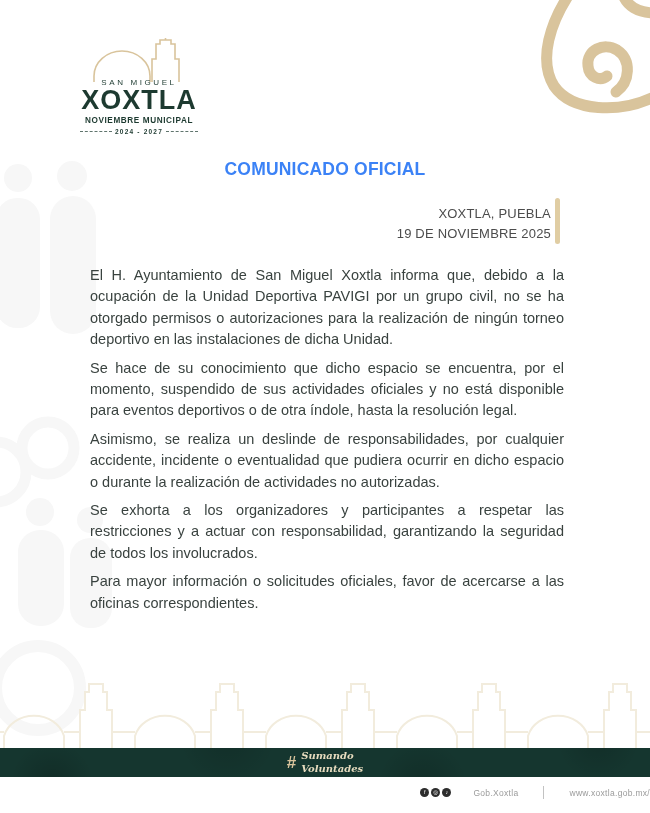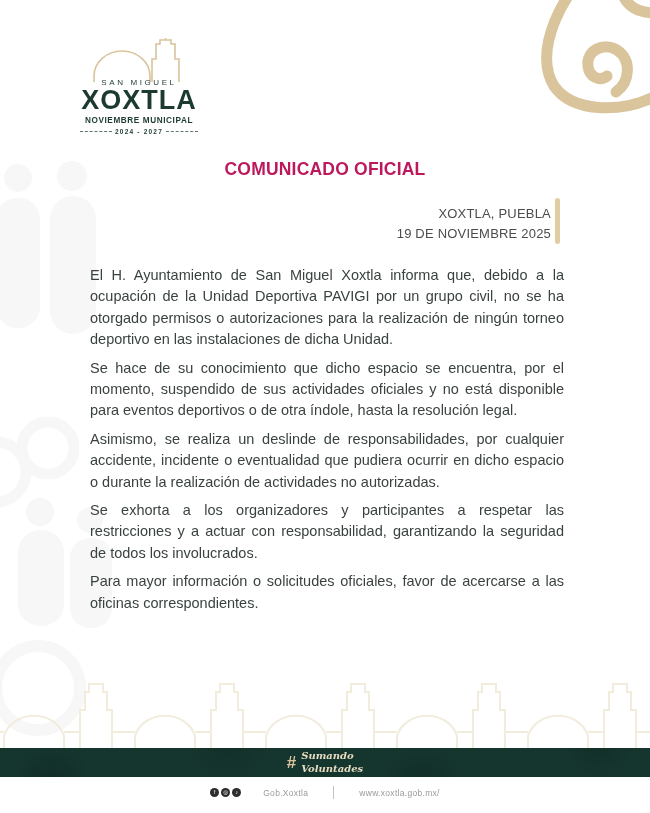--- a/index.html
+++ b/index.html
@@ -20,21 +20,21 @@
   .logo .subtitle   { font-size:8.2px; font-weight:bold; letter-spacing:0.6px; margin-top:1px; }
   .logo .period-row { display:flex; align-items:center; gap:3px; margin-top:3px; }
   .logo .period-dash{ flex:1; border-top:1px dashed #1d3a30; opacity:.7; }
   .logo .years      { font-size:6.5px; font-weight:bold; letter-spacing:1.2px; white-space:nowrap; }
 
   
   .ornament { position:absolute; left:520px; top:0; }
 
   
   .doc-title { position:absolute; top:159px; left:0; width:100%; text-align:center;
-               font-size:17.5px; font-weight:800; color:#be185d; letter-spacing:0.2px; }
+               font-size:17.5px; font-weight:800; color:#3b82f6; letter-spacing:0.2px; }
 
   
   .dateline { position:absolute; top:204px; right:99px; text-align:right;
               font-size:13px; color:#4c4c4c; line-height:1.55; letter-spacing:0.2px; }
   .dateline-bar { position:absolute; top:198px; left:555px; width:5px; height:46px;
                   background:#e0cda3; border-radius:2.5px; }
 
   
   .body-text { position:absolute; top:265px; left:90px; width:474px; color:#39423f; }
   .body-text p { font-size:14.5px; line-height:21.4px; text-align:justify; margin-bottom:7px; }
@@ -50,21 +50,21 @@
             radial-gradient(circle 60px at 8% 120%, rgba(0,0,0,.18), transparent 70%),
             radial-gradient(circle 70px at 35% -40%, rgba(0,0,0,.14), transparent 70%),
             radial-gradient(circle 65px at 65% 130%, rgba(0,0,0,.16), transparent 70%),
             radial-gradient(circle 60px at 92% -30%, rgba(0,0,0,.15), transparent 70%); }
   .band .hash { position:relative; font-size:17px; font-weight:800; color:#d9c49c; margin-right:5px; }
   .band .slogan { position:relative; font-size:10px; font-style:italic; font-weight:bold;
                   color:#e7dcbf; line-height:1.25; font-family:"DejaVu Serif", serif; }
 
   
   .footer-links { position:absolute; top:786px; left:0; width:100%;
-                  display:flex; align-items:center; justify-content:center;
+                  display:flex; align-items:center; justify-content:flex-end;
                   font-size:8.5px; color:#9b9b9b; letter-spacing:0.3px;gap:16px; }
   .social { display:flex; gap:2px; margin-right:6px; }
   .social .circle { width:9px; height:9px; border-radius:50%; background:#2d2d2d; color:#fff;
                     font-size:5.5px; line-height:1; display:flex; align-items:center; justify-content:center;
                     cursor:pointer; }
   .v-divider { width:1px; height:13px; background:#c2c2c2; margin:0 9px; }
   .website { cursor:pointer; }
 </style>
 </head>
 <body>

